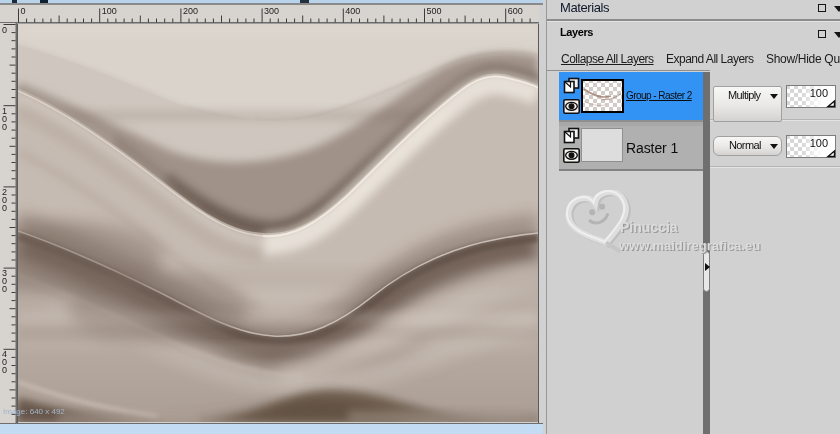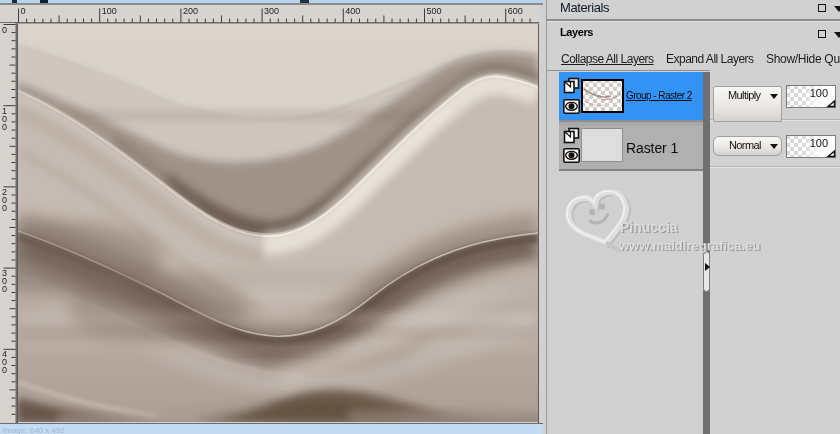--- a/index.html
+++ b/index.html
@@ -258,21 +258,21 @@
     <rect x="40" y="389" width="140" height="9" fill="#b3a69c" opacity="0.5" filter="url(#b4)"></rect>
     <rect x="330" y="387" width="190" height="11" fill="#a1958b" opacity="0.55" filter="url(#b4)"></rect>
   </g>
   </svg>
 
 <div class="abs" style="left:17px;top:24px;width:1px;height:399px;background:#5a5a5a;"></div>
 <div class="abs" style="left:538px;top:24px;width:1px;height:399px;background:#5a5a5a;"></div>
 
 <div class="abs" style="left:0;top:423px;width:543px;height:1px;background:#6d6d6d;"></div>
 <div class="abs" style="left:0;top:424px;width:543px;height:10px;background:#c3dcf4;"></div>
-<span class="abs" style="left:3px;top:426px;font-size:8px;color:#9fb6cd;">Image: 640 x 492</span>
+<span class="abs" style="left:3px;top:407px;font-size:8px;color:#9fb6cd;">Image: 640 x 492</span>
 
 <div class="abs" style="left:543px;top:0;width:297px;height:434px;background:#d1d1d1;"></div>
 <div class="abs" style="left:546px;top:0;width:1px;height:434px;background:#989898;"></div>
 
 <span class="abs" style="left:560px;top:0px;font-size:13px;letter-spacing:-0.4px;color:#0f172a;">Materials</span>
 <div class="abs" style="left:818px;top:4px;width:6px;height:6px;border:1.5px solid #151515;"></div>
 <div class="abs" style="left:834px;top:6px;width:0;height:0;border-left:5px solid transparent;border-right:5px solid transparent;border-top:6px solid #151515;"></div>
 <div class="abs" style="left:547px;top:19px;width:293px;height:2px;background:#8c8c8c;"></div>
 <div class="abs" style="left:547px;top:21px;width:293px;height:1px;background:#e2e2e2;"></div>
 

